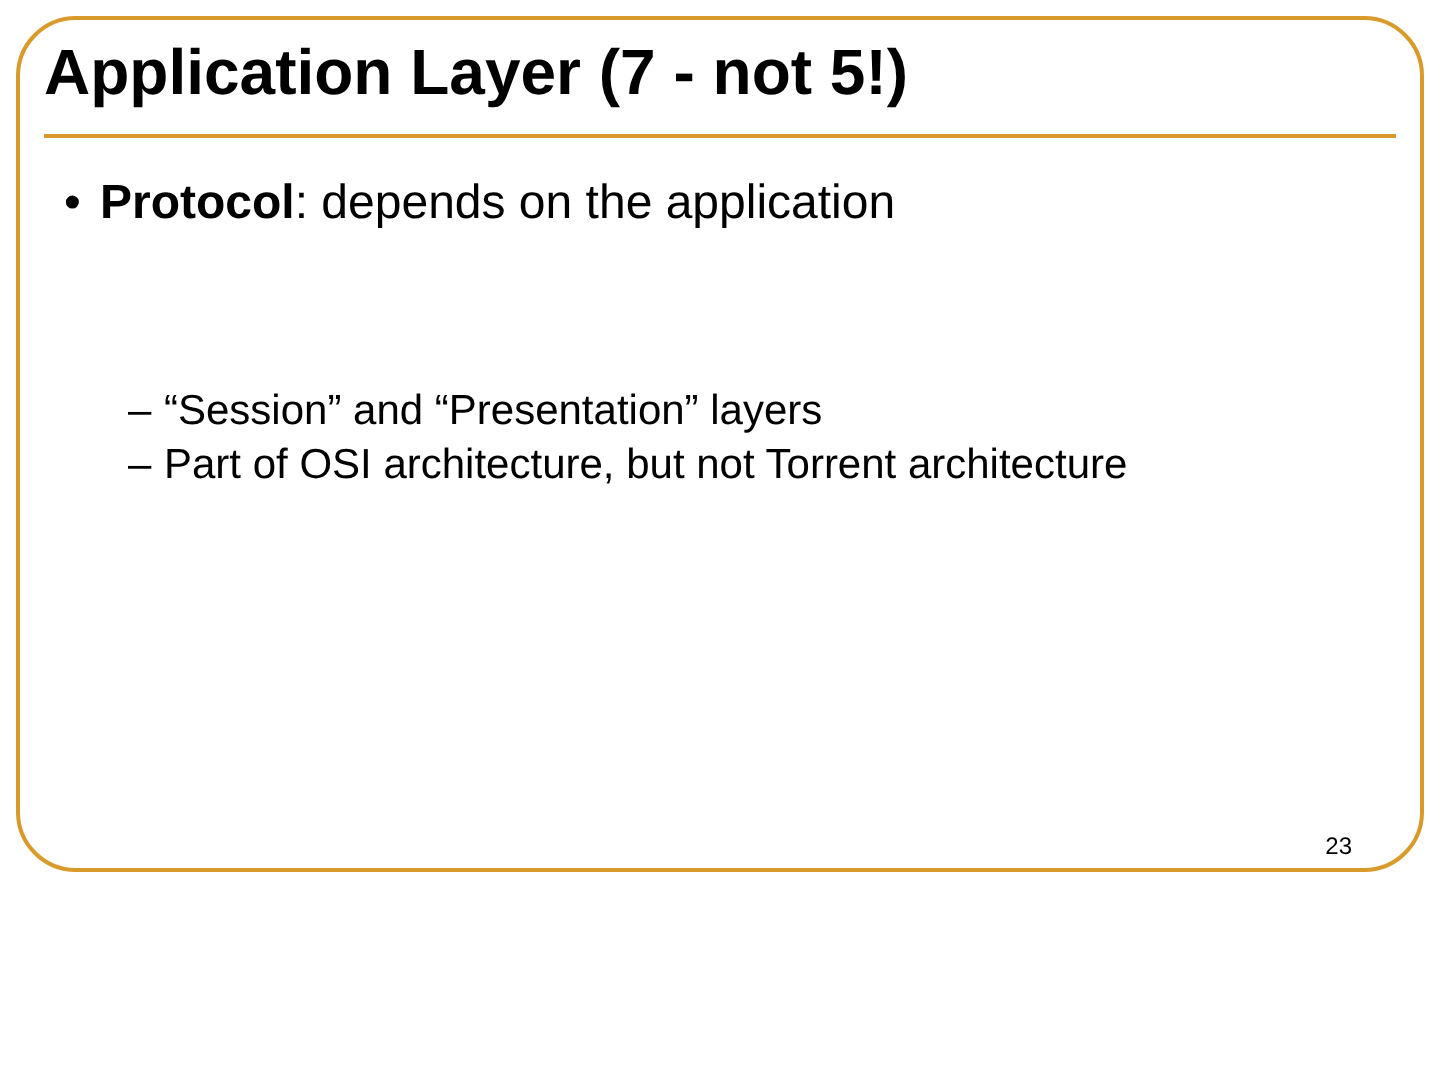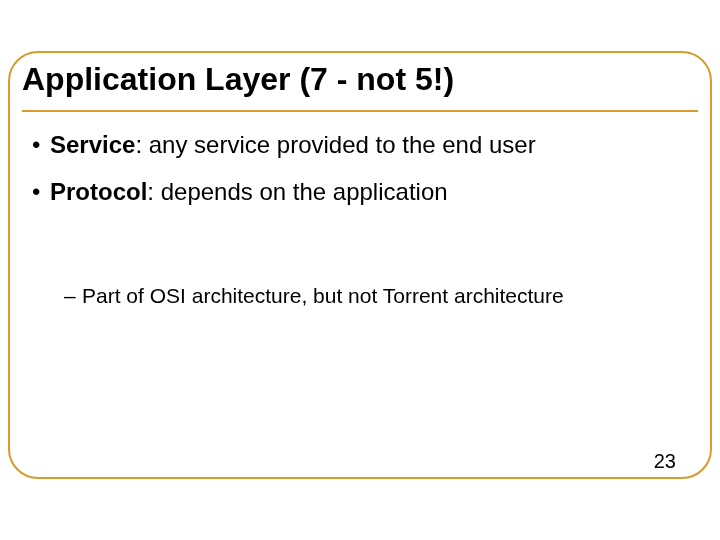--- a/index.html
+++ b/index.html
@@ -10,21 +10,20 @@
     background: #ffffff;
     font-family: Arial, Helvetica, sans-serif;
     color: #000;
   }
   .slide {
     box-sizing: border-box;
     width: 720px;
     height: 444px;
     position: relative;
     padding: 0;
-    margin-top: 43px;
   }
   .frame {
     position: absolute;
     top: 8px;
     left: 8px;
     right: 8px;
     bottom: 8px;
     border: 2px solid #d79a2b;
     border-radius: 30px;
     box-sizing: border-box;
@@ -79,52 +78,52 @@
   .sub-bullet::before {
     content: "–";
     position: absolute;
     left: 0;
     top: 0;
   }
   .pagenum {
     position: absolute;
     bottom: 14px;
     right: 44px;
-    font-size: 20px;
+    font-size: 12px;
     color: #000;
   }
 </style>
 </head>
 <body>
 
 <div class="slide">
   <div class="frame"></div>
 
   <div class="title-wrap">
     <div class="title">Application Layer (7 - not 5!)</div>
     <div class="title-underline"></div>
   </div>
 
   <div class="body">
 
-    <div class="bullet">
-      <span class="bold">Service</span><span>: any service provided to the end user</span>
-    </div>
 
 
     <div class="bullet">
       <span class="bold">Protocol</span><span>: depends on the application</span>
     </div>
 
     <div class="spacer"></div>
 
 
     <div class="spacer"></div>
 
 
     <div class="sub-bullet">
+      <span>“Session” and “Presentation” layers</span>
+    </div>
+    <div class="sub-bullet">
       <span>Part of OSI architecture, but not Torrent architecture</span>
     </div>
 
   </div>
 
   <div class="pagenum">23</div>
 </div>
 
 </body></html>

